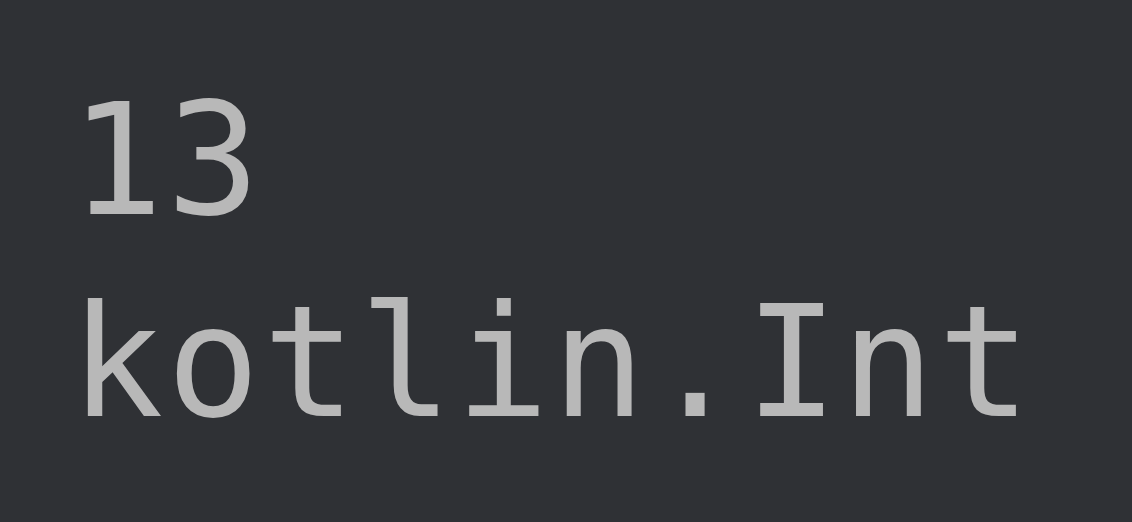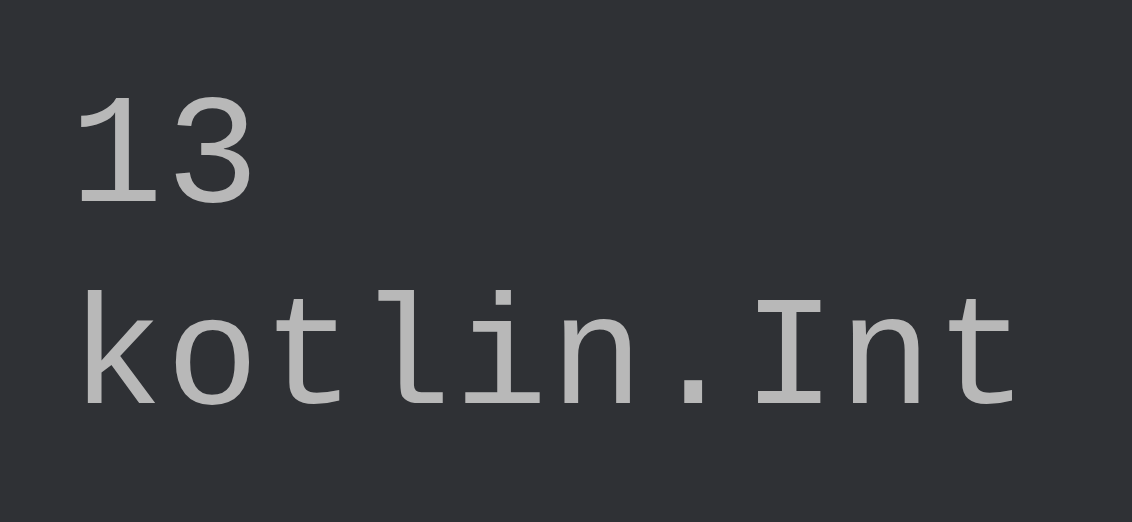--- a/index.html
+++ b/index.html
@@ -1,19 +1,18 @@
 <!DOCTYPE html>
 <html><head>
   <meta charset="utf-8">
   <style>
     * {
       margin: 0;
       padding: 0;
       box-sizing: border-box;
-      font-family: Liberation Mono, monospace;
     }
     body {
       width: 1132px;
       height: 522px;
       background-color: #2f3135;
       font-family: "SF Mono", "Menlo", "Consolas", "DejaVu Sans Mono", "Liberation Mono", monospace;
       color: #b8b8b8;
       display: flex;
       flex-direction: column;
       justify-content: flex-start;

